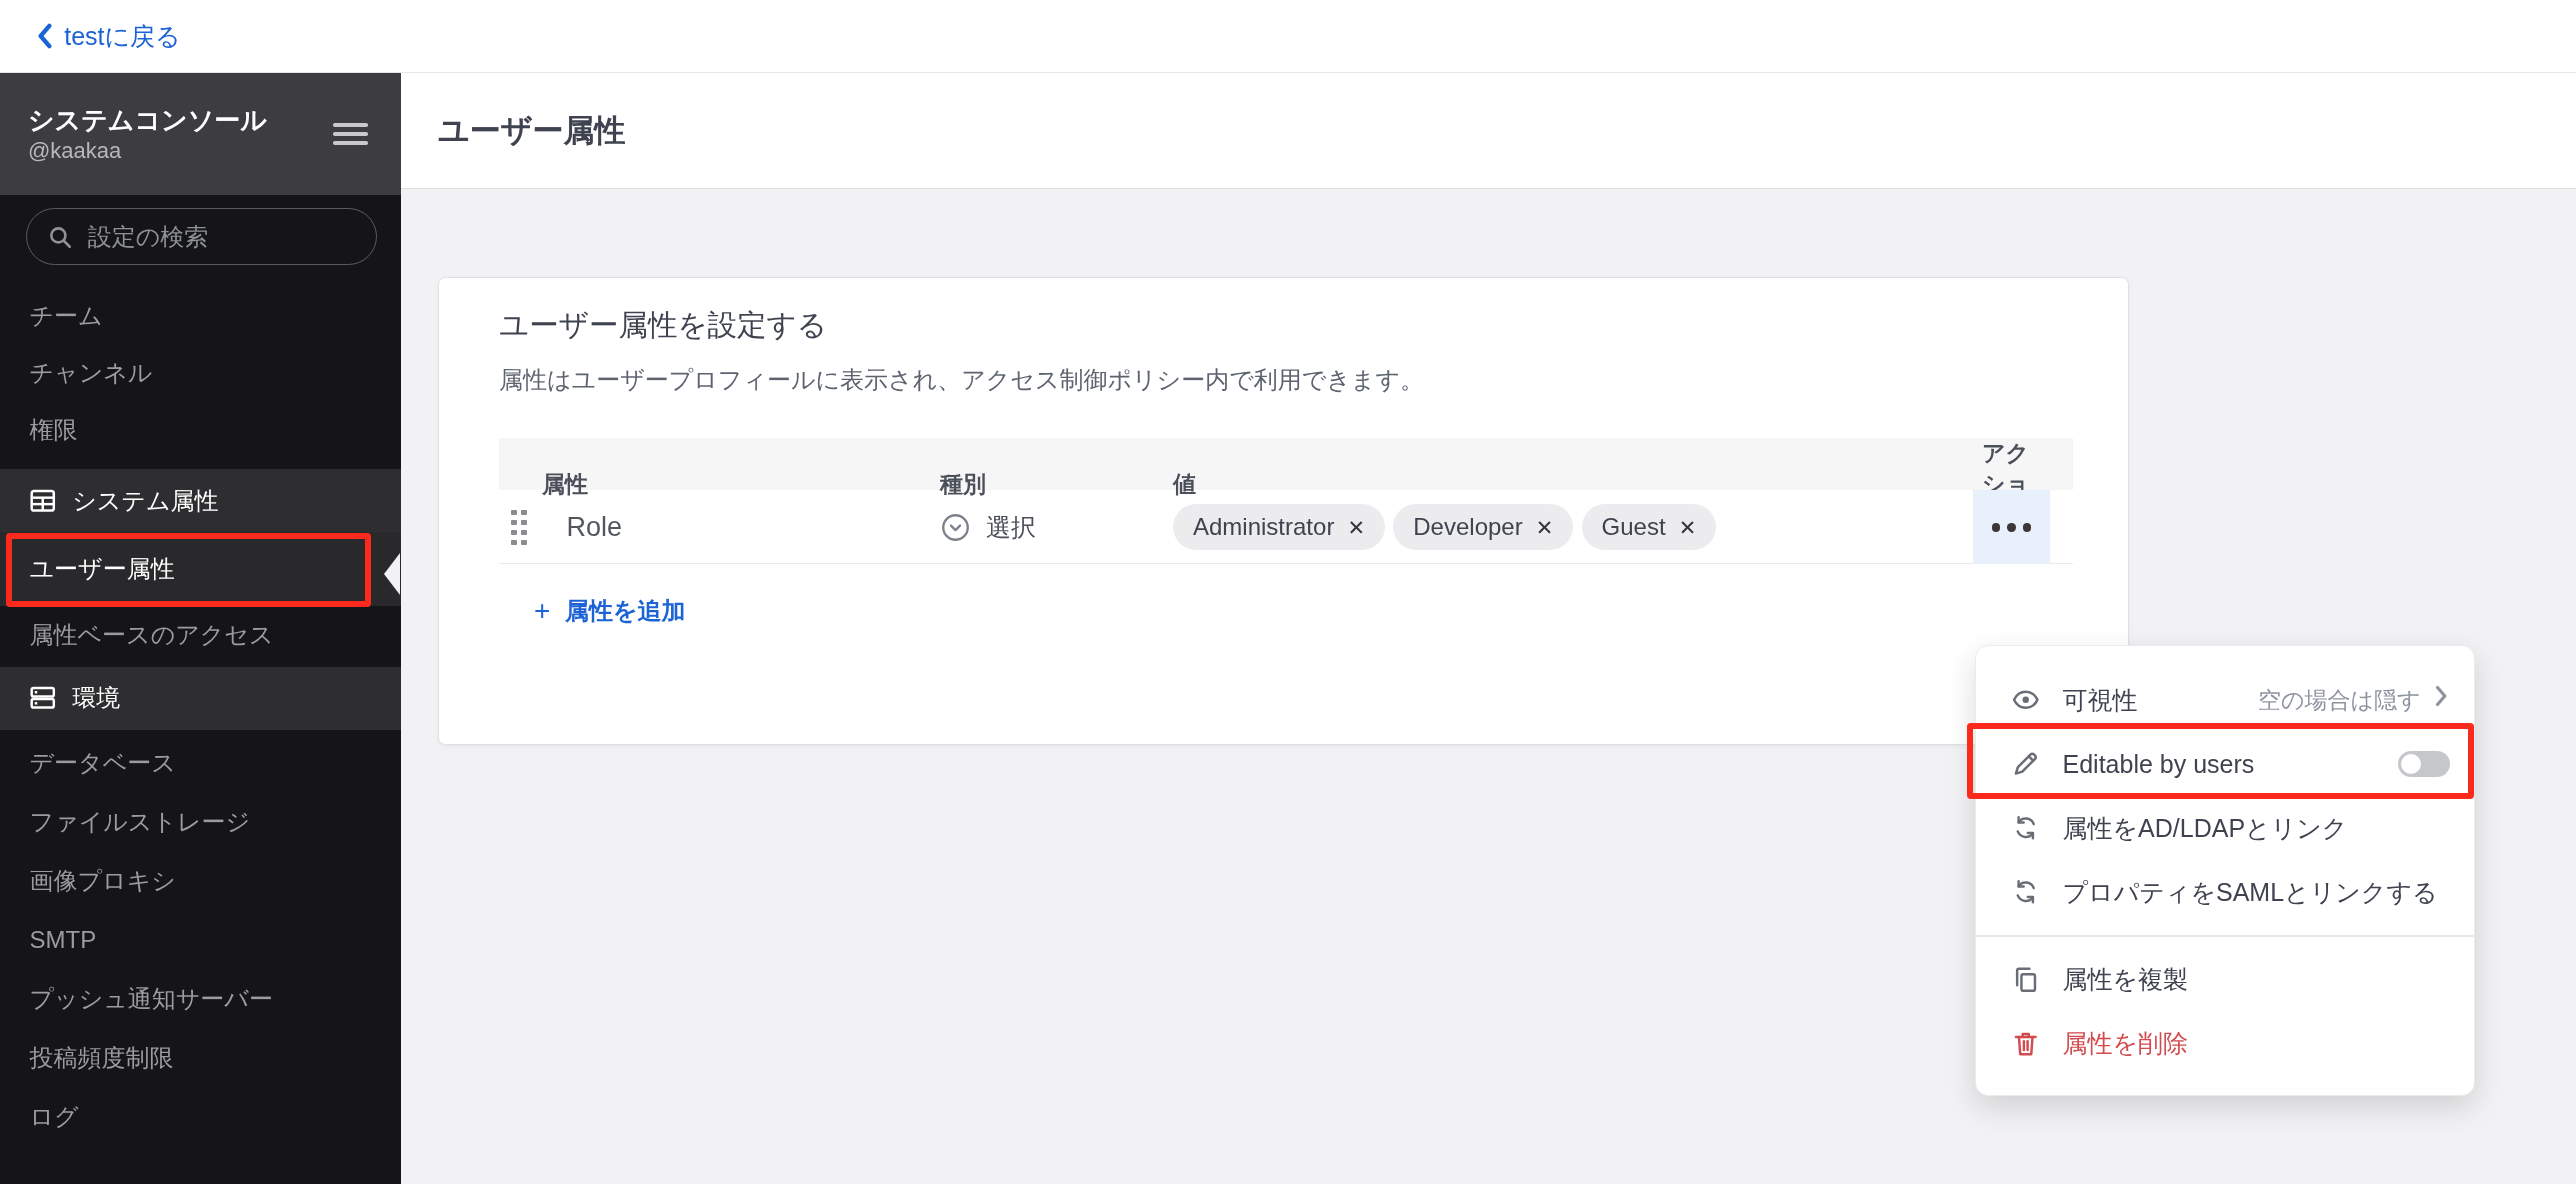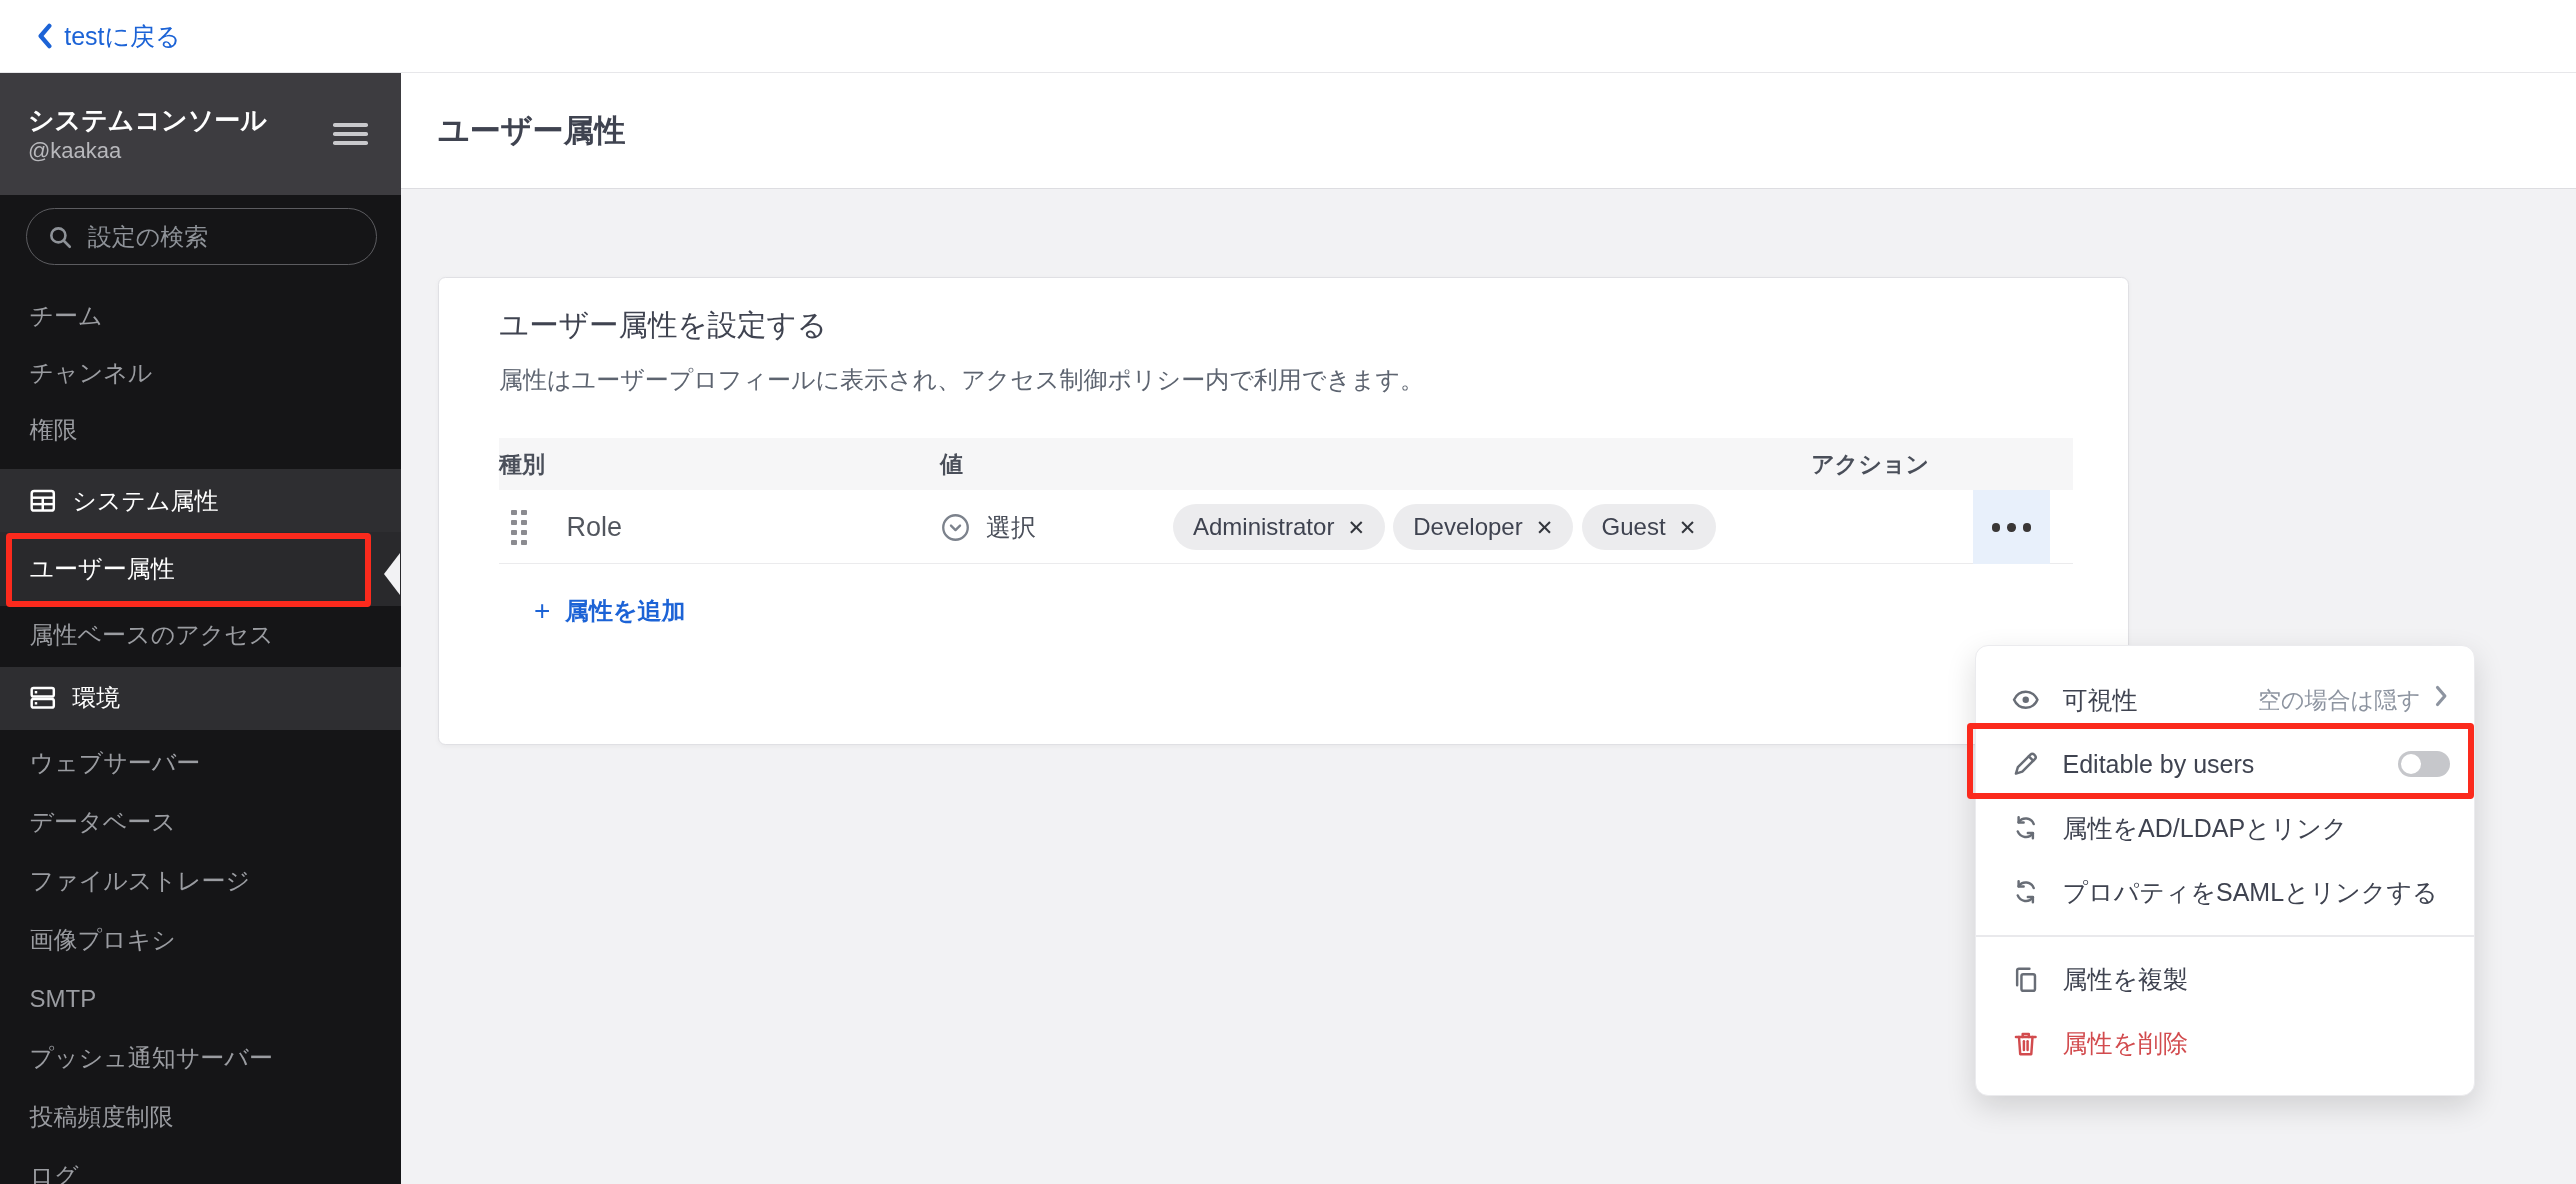--- a/index.html
+++ b/index.html
@@ -148,21 +148,20 @@
       <div class="nav-section">
         <svg width="29.5" height="29.5" viewBox="0 0 24 24" fill="none" stroke-width="2">
             <rect x="3" y="4" width="18" height="7" rx="1.5"></rect>
             <rect x="3" y="13" width="18" height="7" rx="1.5"></rect>
             <line x1="6.5" y1="6.5" x2="6.5" y2="8.5"></line>
             <line x1="6.5" y1="15.5" x2="6.5" y2="17.5"></line>
           </svg>
         <span>環境</span>
       </div>
       <div class="nav-gap4"></div>
-      <div class="nav-item env">ウェブサーバー</div>
       <div class="nav-item env">データベース</div>
       <div class="nav-item env">ファイルストレージ</div>
       <div class="nav-item env">画像プロキシ</div>
       <div class="nav-item env">SMTP</div>
       <div class="nav-item env">プッシュ通知サーバー</div>
       <div class="nav-item env">投稿頻度制限</div>
       <div class="nav-item env">ログ</div>
     </div>
 
     <div class="selected-arrow"></div>
@@ -174,20 +173,21 @@
       <div class="page-title">ユーザー属性</div>
     </div>
 
     <div class="content">
       <div class="card">
         <div class="card-title">ユーザー属性を設定する</div>
         <div class="card-desc">属性はユーザープロフィールに表示され、アクセス制御ポリシー内で利用できます。</div>
 
         <div class="attr-table">
           <div class="t-head">
+            <div class="h-attr">属性</div>
             <div>種別</div>
             <div>値</div>
             <div class="h-action">アクション</div>
           </div>
 
           <div class="t-row">
             <div class="cell-attr">
               <div class="drag-handle">
                   <i></i>
                   <i></i>

